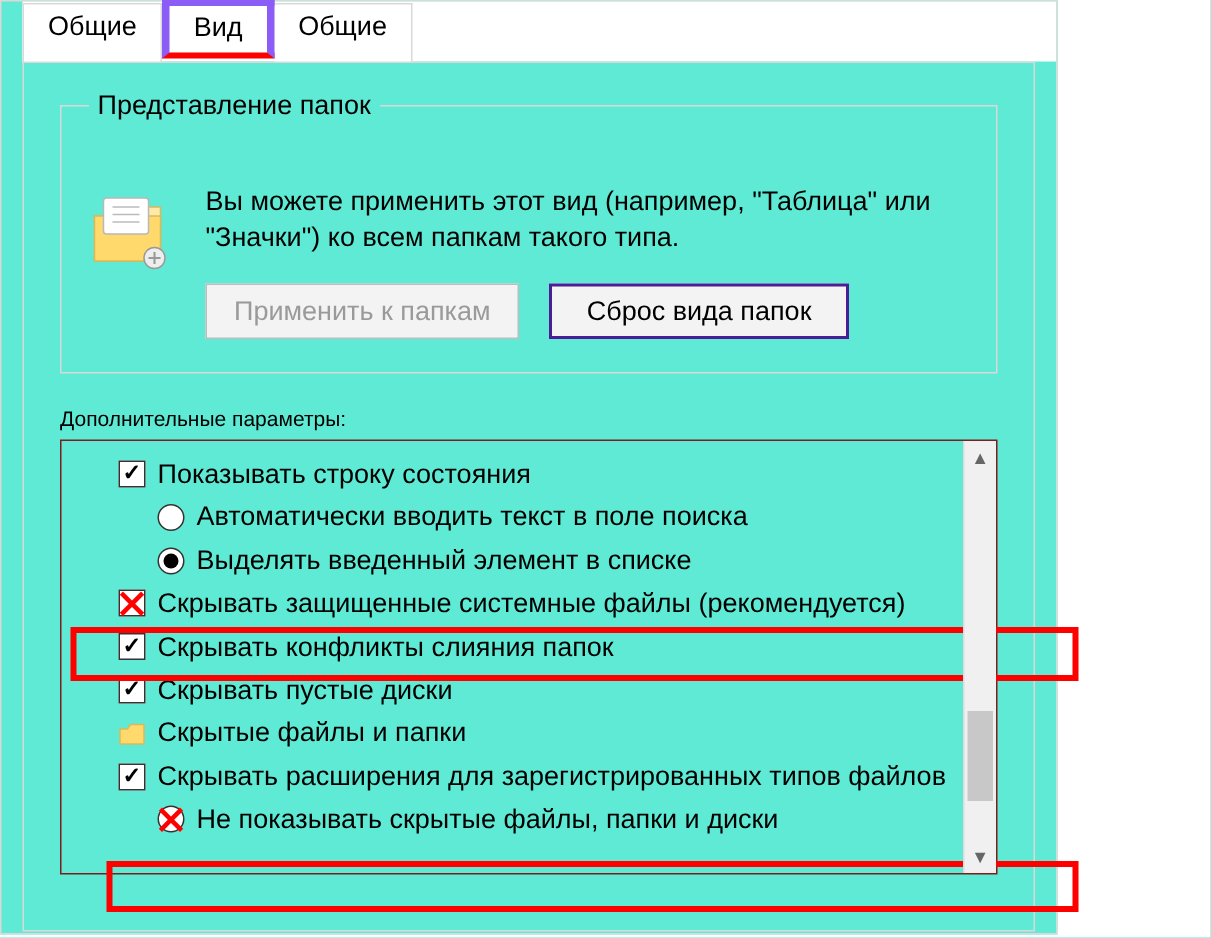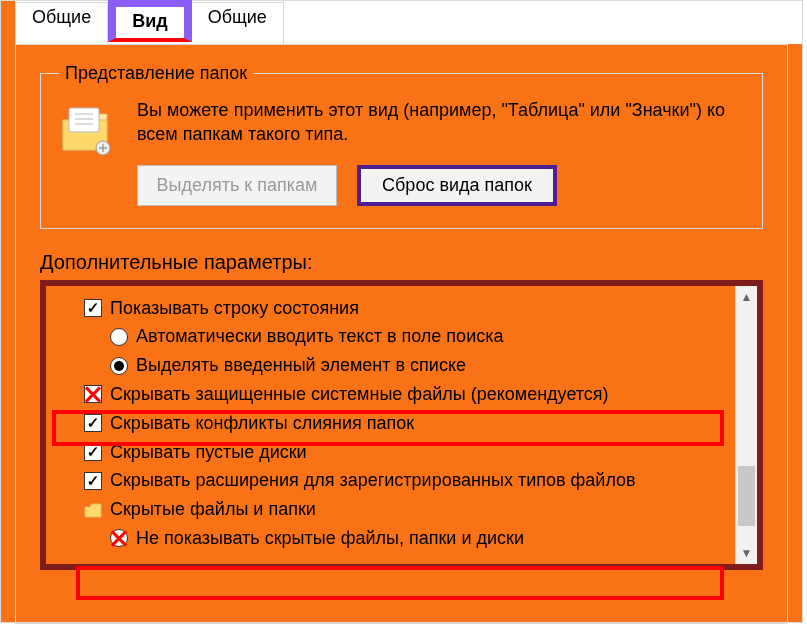--- a/index.html
+++ b/index.html
@@ -9,22 +9,22 @@
     font-size: 17px;
     background: #fff;
     color: #000;
     width: 807px;
     height: 625px;
     overflow: hidden;
     position: relative;
   }
   .window {
     border: 1px solid #d9d9d9;
-    background: #f97316;
-    width: 803px;
+    background: #5eead4;
+    width: 705px;
     height: 623px;
     position: relative;
   }
   .tabs {
     display: flex;
     background: #fff;
     padding: 0;
     margin-left: 14px;
     margin-top: 0px;
   }
@@ -33,24 +33,24 @@
     border: 1px solid #d9d9d9;
     border-bottom: none;
     background: #fff;
     position: relative;
     top: 1px;
     font-size: 18px;
     cursor: pointer;
   }
   .tab + .tab { border-left: none; }
   .tab.active {
-    border: 8px solid #8b5cf6;
+    border: 5px solid #8b5cf6;
     border-bottom: 4px solid #ff0000;
     top: -2px;
-    font-weight: 700;
+    font-weight: 400;
     z-index: 2;
   }
   .tabbody {
     border: 1px solid #d9d9d9;
     border-top: 1px solid #d9d9d9;
     margin: 0 14px 14px 14px;
     padding: 18px 24px 10px 24px;
     position: relative;
     height: 580px;
   }
@@ -60,20 +60,21 @@
     margin: 0 0 22px 0;
   }
   fieldset.groupbox legend {
     padding: 0 6px;
     font-size: 18px;
   }
   .folder-row {
     display: flex;
     align-items: flex-start;
     gap: 22px;
+    margin-top: 27px;
   }
   .folder-icon {
     width: 56px;
     height: 56px;
     flex: 0 0 56px;
     margin-top: 6px;
   }
   .folder-desc {
     flex: 1;
     line-height: 1.35;
@@ -93,28 +94,28 @@
     background: #f3f3f3;
     cursor: pointer;
     min-width: 200px;
   }
   button.winbtn:disabled {
     color: #9a9a9a;
     background: #f3f3f3;
     cursor: default;
   }
   button.winbtn.primary {
-    border: 4px solid #4c1d95;
+    border: 2px solid #4c1d95;
   }
   .section-label {
-    font-size: 20px;
+    font-size: 14px;
     margin: 4px 0 6px 0;
   }
   .treepanel {
-    border: 6px solid #7f1d1d;
+    border: 1px solid #7f1d1d;
     height: 290px;
     position: relative;
     display: flex;
   }
   .treecontent {
     flex: 1;
     padding: 8px 4px 8px 12px;
     overflow: hidden;
     white-space: nowrap;
     line-height: 1.6;
@@ -220,21 +221,21 @@
           <rect x="10" y="4" width="30" height="24" rx="2" fill="#fff" stroke="#b8b8b8"></rect>
           <line x1="16" y1="10" x2="34" y2="10" stroke="#bbb"></line>
           <line x1="16" y1="15" x2="34" y2="15" stroke="#bbb"></line>
           <line x1="16" y1="20" x2="34" y2="20" stroke="#bbb"></line>
           <circle cx="44" cy="44" r="7" fill="#eee" stroke="#999"></circle>
           <path d="M44 40 L44 48 M40 44 L48 44" stroke="#999" stroke-width="1.4"></path>
         </svg>
         <div>
           <div class="folder-desc">Вы можете применить этот вид (например, "Таблица" или "Значки") ко всем папкам такого типа.</div>
           <div class="btn-row">
-            <button class="winbtn" disabled=""><span>Выделять к папкам</span></button>
+            <button class="winbtn" disabled=""><span>Применить к папкам</span></button>
             <button class="winbtn primary"><span>Сброс вида папок</span></button>
           </div>
         </div>
       </div>
     </fieldset>
 
     <div class="section-label">Дополнительные параметры:</div>
 
     <div class="treepanel">
       <div class="treecontent">
@@ -261,32 +262,32 @@
         </div>
 
         <div class="row indent1">
           <span class="cb checked"></span>
           <span class="lbl">Скрывать конфликты слияния папок</span>
         </div>
 
         <div class="row indent1">
           <span class="cb checked"></span>
           <span class="lbl">Скрывать пустые диски</span>
-        </div>
-
-        <div class="row indent1">
-          <span class="cb checked"></span>
-          <span class="lbl">Скрывать расширения для зарегистрированных типов файлов</span>
         </div>
 
         <div class="row indent1">
           <svg class="mini-folder" viewBox="0 0 18 16">
               <path d="M1 5 L6 5 L8 2 L17 2 L17 15 L1 15 Z" fill="#ffd96b" stroke="#d9b95e"></path>
             </svg>
           <span class="lbl">Скрытые файлы и папки</span>
+        </div>
+
+        <div class="row indent1">
+          <span class="cb checked"></span>
+          <span class="lbl">Скрывать расширения для зарегистрированных типов файлов</span>
         </div>
 
         <div class="row indent2">
           <span class="cb redx" style="border-radius:50%;"></span>
           <span class="lbl">Не показывать скрытые файлы, папки и диски</span>
         </div>
 
         <div class="redframe" style="left:6px; top:124px; width:672px; height:36px;"></div>
         <div class="redframe" style="left:30px; top:280px; width:648px; height:34px;"></div>
 

